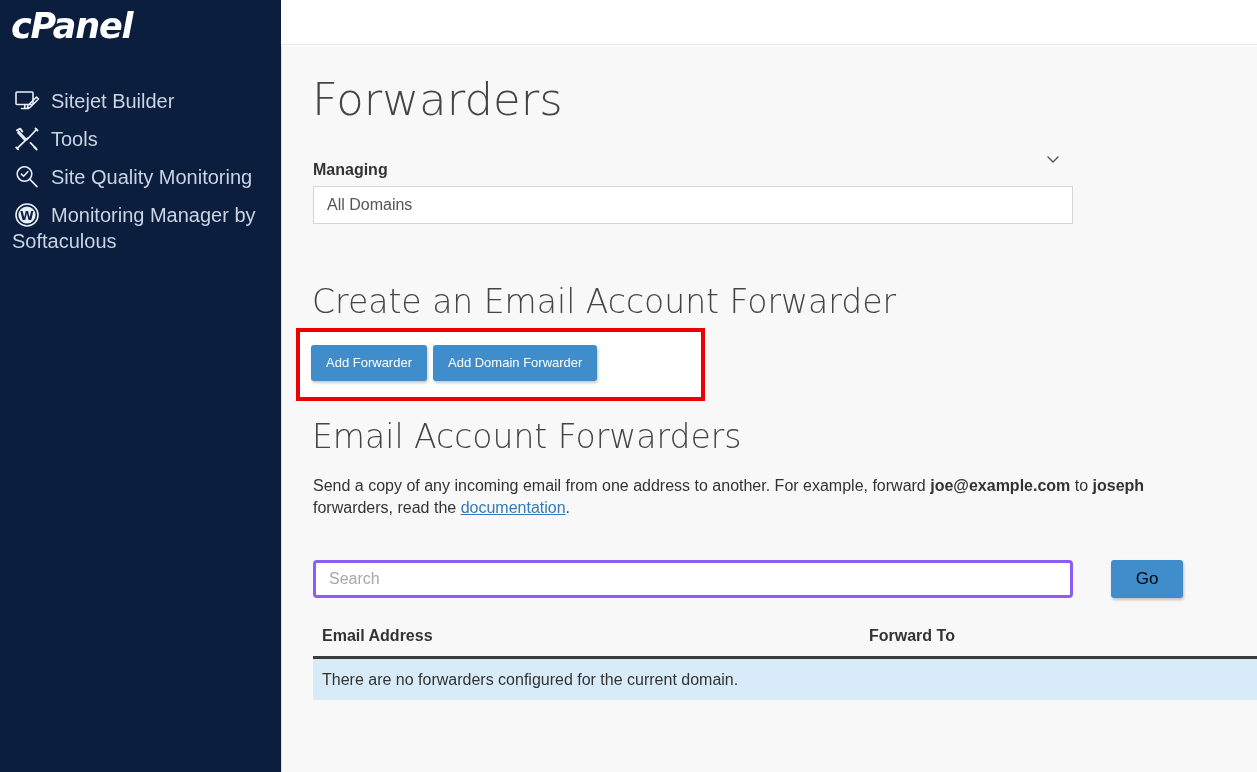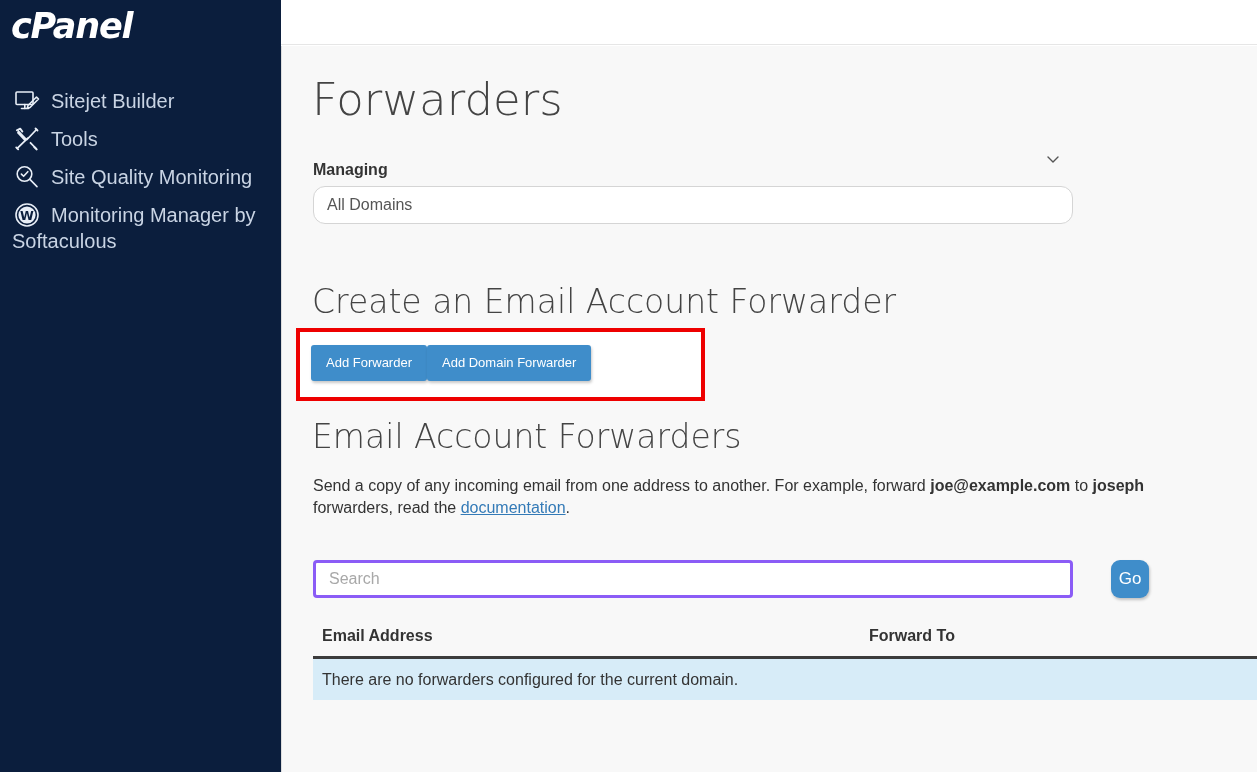--- a/index.html
+++ b/index.html
@@ -122,21 +122,21 @@
   }
 
   .managing-select {
     position: absolute;
     left: 31px;
     top: 140px;
     width: 760px;
     height: 38px;
     background: #ffffff;
     border: 1px solid #d5d5d5;
-    border-radius: 12px;
+    border-radius: 0;
     padding: 0 30px 0 13px;
     font-size: 16px;
     color: #555555;
     line-height: 36px;
     appearance: none;
     -webkit-appearance: none;
     font-family: "Liberation Sans", sans-serif;
     cursor: pointer;
   }
 
@@ -187,21 +187,21 @@
     border-radius: 3px;
     font-size: 13px;
     line-height: 36px;
     height: 36px;
     padding: 0 15px;
     cursor: pointer;
     box-shadow: 1px 2px 3px rgba(0,0,0,0.22);
     font-family: "Liberation Sans", sans-serif;
     vertical-align: top;
   }
-  .btn + .btn { }
+  .btn + .btn { margin-left: 6px; }
 
   .h2-list {
     position: absolute;
     left: 30px;
     top: 371px;
     font-size: 33px;
     font-weight: 300;
     color: #444444;
     font-family: "DejaVu Sans", sans-serif;
     white-space: nowrap;
@@ -237,26 +237,26 @@
     font-size: 16px;
     color: #555555;
     font-family: "Liberation Sans", sans-serif;
   }
   .search-input::placeholder { color: #a8a8a8; }
 
   .btn-go {
     position: absolute;
     left: 829px;
     top: 514px;
-    width: 38px;
+    width: 72px;
     height: 38px;
     background: #3f8dca;
-    color: #ffffff;
+    color: #000000;
     border: none;
-    border-radius: 9px;
+    border-radius: 3px;
     font-size: 17px;
     cursor: pointer;
     box-shadow: 1px 2px 3px rgba(0,0,0,0.22);
     font-family: "Liberation Sans", sans-serif;
   }
 
   .table-wrap {
     position: absolute;
     left: 31px;
     top: 574px;

